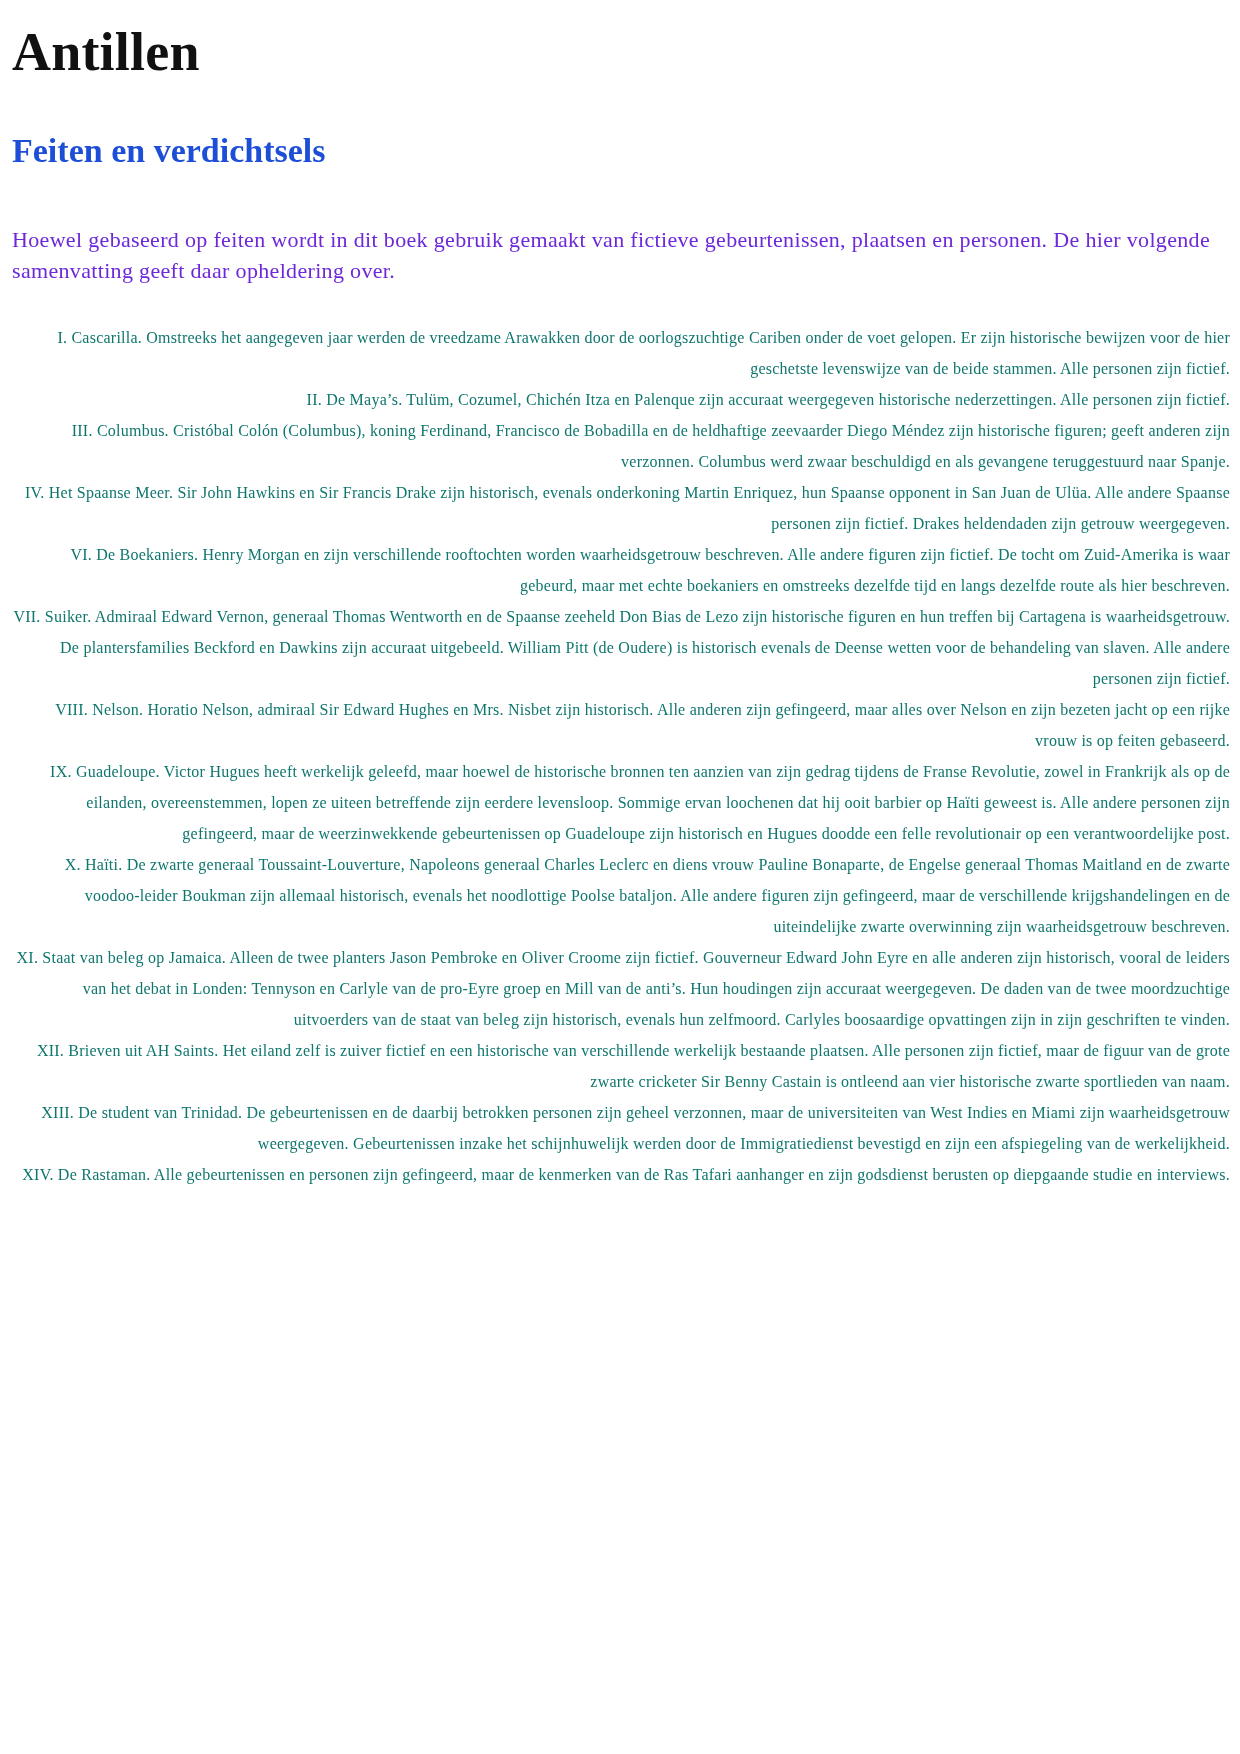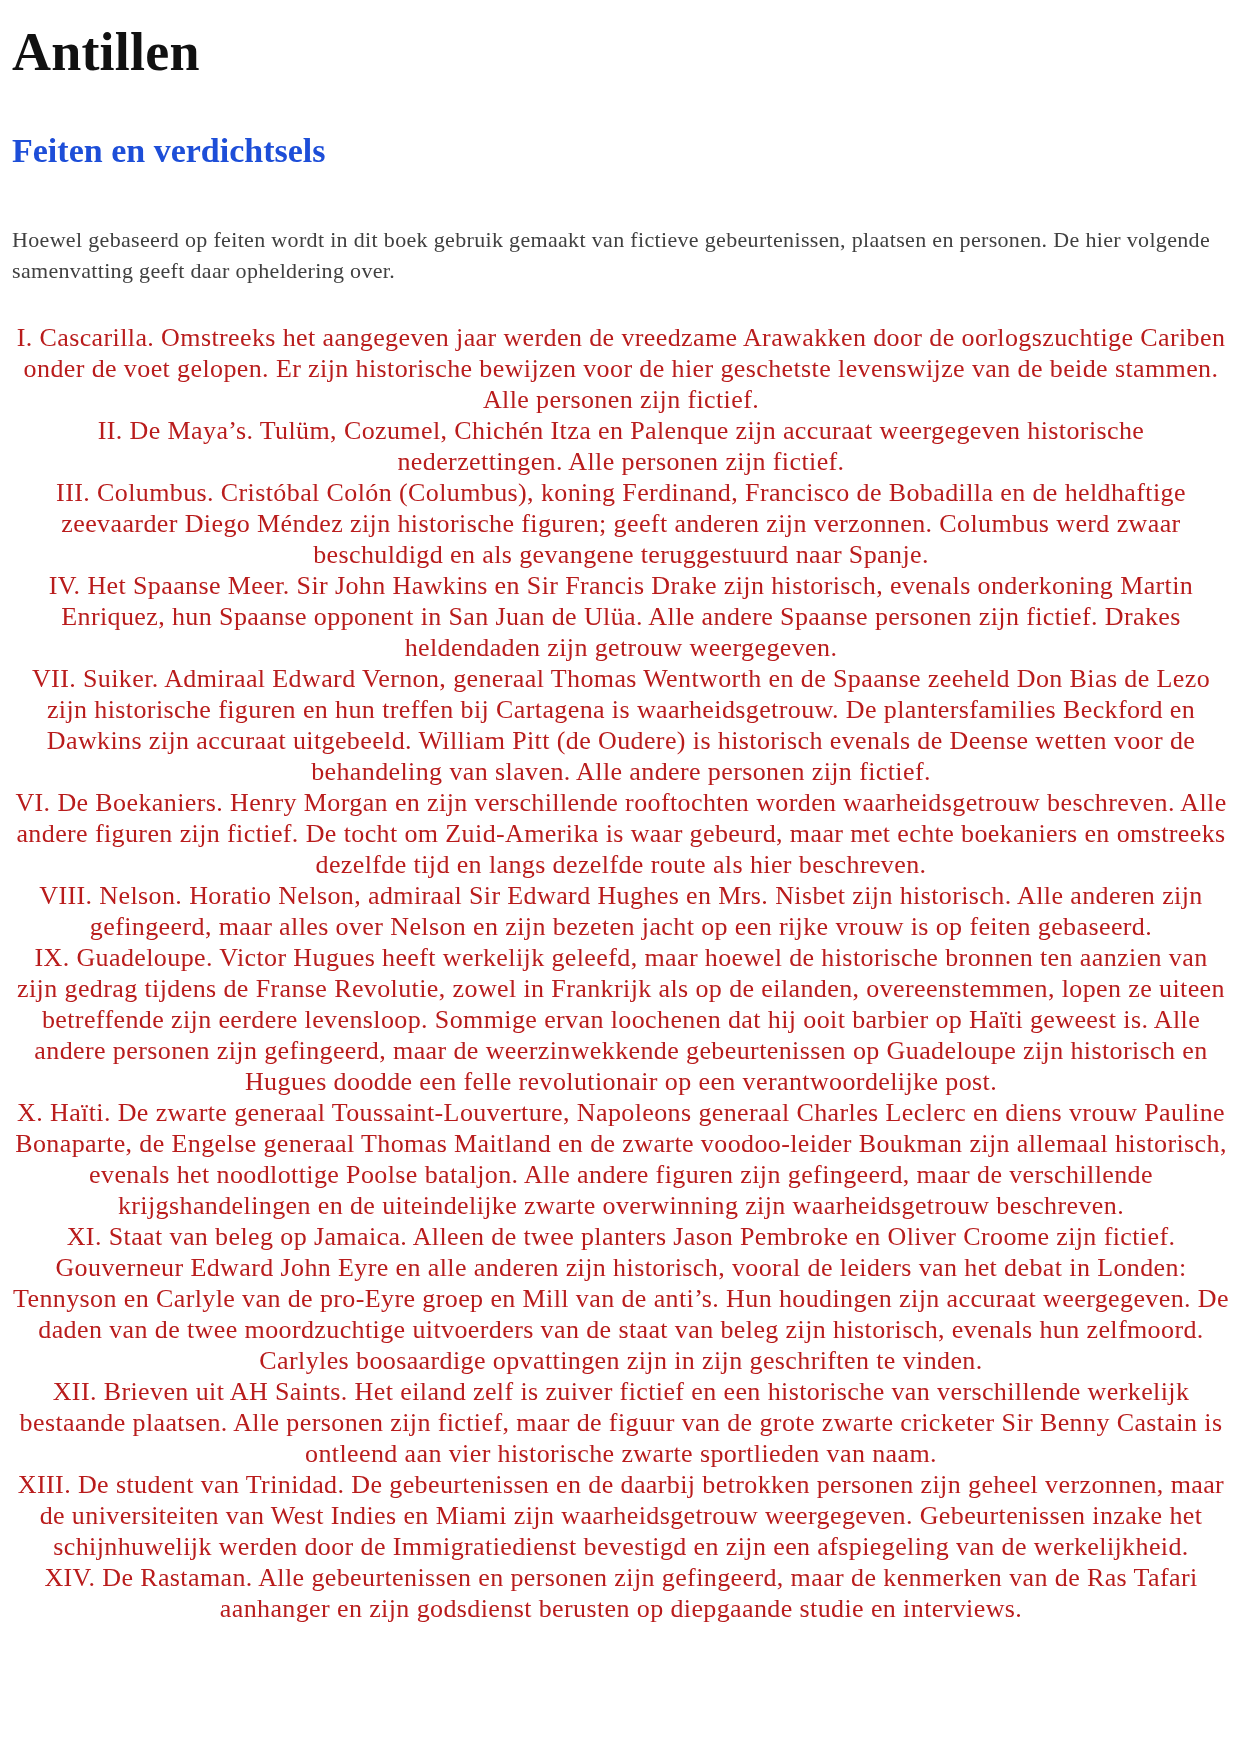--- a/index.html
+++ b/index.html
@@ -32,48 +32,48 @@
     font-size: 34px;
     line-height: 1.05;
     font-weight: bold;
     color: #1d4ed8;
   }
   .intro {
     margin: 56px 0 0 0;
     font-size: 22px;
     line-height: 31px;
     letter-spacing: 0.015em;
-    color: #404040;
+    color: #6d28d9;
   }
   .items {
     margin-top: 36px;
   }
   .items p {
     margin: 0;
-    font-size: 26px;
+    font-size: 16px;
     line-height: 31px;
     letter-spacing: 0.015em;
-    color: #b91c1c;
-    text-align: center;
+    color: #0f766e;
+    text-align: right;
   }
 </style>
 </head>
 <body>
 
 <div class="page">
   <h1 class="doc-title">Antillen</h1>
   <h2 class="doc-subtitle">Feiten en verdichtsels</h2>
   <p class="intro">Hoewel gebaseerd op feiten wordt in dit boek gebruik gemaakt van fictieve gebeurtenissen, plaatsen en personen. De hier volgende samenvatting geeft daar opheldering over.</p>
   <div class="items">
     <p>I. Cascarilla. Omstreeks het aangegeven jaar werden de vreedzame Arawakken door de oorlogszuchtige Cariben onder de voet gelopen. Er zijn historische bewijzen voor de hier geschetste levenswijze van de beide stammen. Alle personen zijn fictief.</p>
     <p>II. De Maya’s. Tulüm, Cozumel, Chichén Itza en Palenque zijn accuraat weergegeven historische nederzettingen. Alle personen zijn fictief.</p>
     <p>III. Columbus. Cristóbal Colón (Columbus), koning Ferdinand, Francisco de Bobadilla en de heldhaftige zeevaarder Diego Méndez zijn historische figuren; geeft anderen zijn verzonnen. Columbus werd zwaar beschuldigd en als gevangene teruggestuurd naar Spanje.</p>
     <p>IV. Het Spaanse Meer. Sir John Hawkins en Sir Francis Drake zijn historisch, evenals onderkoning Martin Enriquez, hun Spaanse opponent in San Juan de Ulüa. Alle andere Spaanse personen zijn fictief. Drakes heldendaden zijn getrouw weergegeven.</p>
+    <p>VI. De Boekaniers. Henry Morgan en zijn verschillende rooftochten worden waarheidsgetrouw beschreven. Alle andere figuren zijn fictief. De tocht om Zuid-Amerika is waar gebeurd, maar met echte boekaniers en omstreeks dezelfde tijd en langs dezelfde route als hier beschreven.</p>
     <p>VII. Suiker. Admiraal Edward Vernon, generaal Thomas Wentworth en de Spaanse zeeheld Don Bias de Lezo zijn historische figuren en hun treffen bij Cartagena is waarheidsgetrouw. De plantersfamilies Beckford en Dawkins zijn accuraat uitgebeeld. William Pitt (de Oudere) is historisch evenals de Deense wetten voor de behandeling van slaven. Alle andere personen zijn fictief.</p>
-    <p>VI. De Boekaniers. Henry Morgan en zijn verschillende rooftochten worden waarheidsgetrouw beschreven. Alle andere figuren zijn fictief. De tocht om Zuid-Amerika is waar gebeurd, maar met echte boekaniers en omstreeks dezelfde tijd en langs dezelfde route als hier beschreven.</p>
     <p>VIII. Nelson. Horatio Nelson, admiraal Sir Edward Hughes en Mrs. Nisbet zijn historisch. Alle anderen zijn gefingeerd, maar alles over Nelson en zijn bezeten jacht op een rijke vrouw is op feiten gebaseerd.</p>
     <p>IX. Guadeloupe. Victor Hugues heeft werkelijk geleefd, maar hoewel de historische bronnen ten aanzien van zijn gedrag tijdens de Franse Revolutie, zowel in Frankrijk als op de eilanden, overeenstemmen, lopen ze uiteen betreffende zijn eerdere levensloop. Sommige ervan loochenen dat hij ooit barbier op Haïti geweest is. Alle andere personen zijn gefingeerd, maar de weerzinwekkende gebeurtenissen op Guadeloupe zijn historisch en Hugues doodde een felle revolutionair op een verantwoordelijke post.</p>
     <p>X. Haïti. De zwarte generaal Toussaint-Louverture, Napoleons generaal Charles Leclerc en diens vrouw Pauline Bonaparte, de Engelse generaal Thomas Maitland en de zwarte voodoo-leider Boukman zijn allemaal historisch, evenals het noodlottige Poolse bataljon. Alle andere figuren zijn gefingeerd, maar de verschillende krijgshandelingen en de uiteindelijke zwarte overwinning zijn waarheidsgetrouw beschreven.</p>
     <p>XI. Staat van beleg op Jamaica. Alleen de twee planters Jason Pembroke en Oliver Croome zijn fictief. Gouverneur Edward John Eyre en alle anderen zijn historisch, vooral de leiders van het debat in Londen: Tennyson en Carlyle van de pro-Eyre groep en Mill van de anti’s. Hun houdingen zijn accuraat weergegeven. De daden van de twee moordzuchtige uitvoerders van de staat van beleg zijn historisch, evenals hun zelfmoord. Carlyles boosaardige opvattingen zijn in zijn geschriften te vinden.</p>
     <p>XII. Brieven uit AH Saints. Het eiland zelf is zuiver fictief en een historische van verschillende werkelijk bestaande plaatsen. Alle personen zijn fictief, maar de figuur van de grote zwarte cricketer Sir Benny Castain is ontleend aan vier historische zwarte sportlieden van naam.</p>
     <p>XIII. De student van Trinidad. De gebeurtenissen en de daarbij betrokken personen zijn geheel verzonnen, maar de universiteiten van West Indies en Miami zijn waarheidsgetrouw weergegeven. Gebeurtenissen inzake het schijnhuwelijk werden door de Immigratiedienst bevestigd en zijn een afspiegeling van de werkelijkheid.</p>
     <p>XIV. De Rastaman. Alle gebeurtenissen en personen zijn gefingeerd, maar de kenmerken van de Ras Tafari aanhanger en zijn godsdienst berusten op diepgaande studie en interviews.</p>
   </div>
 </div>
 

